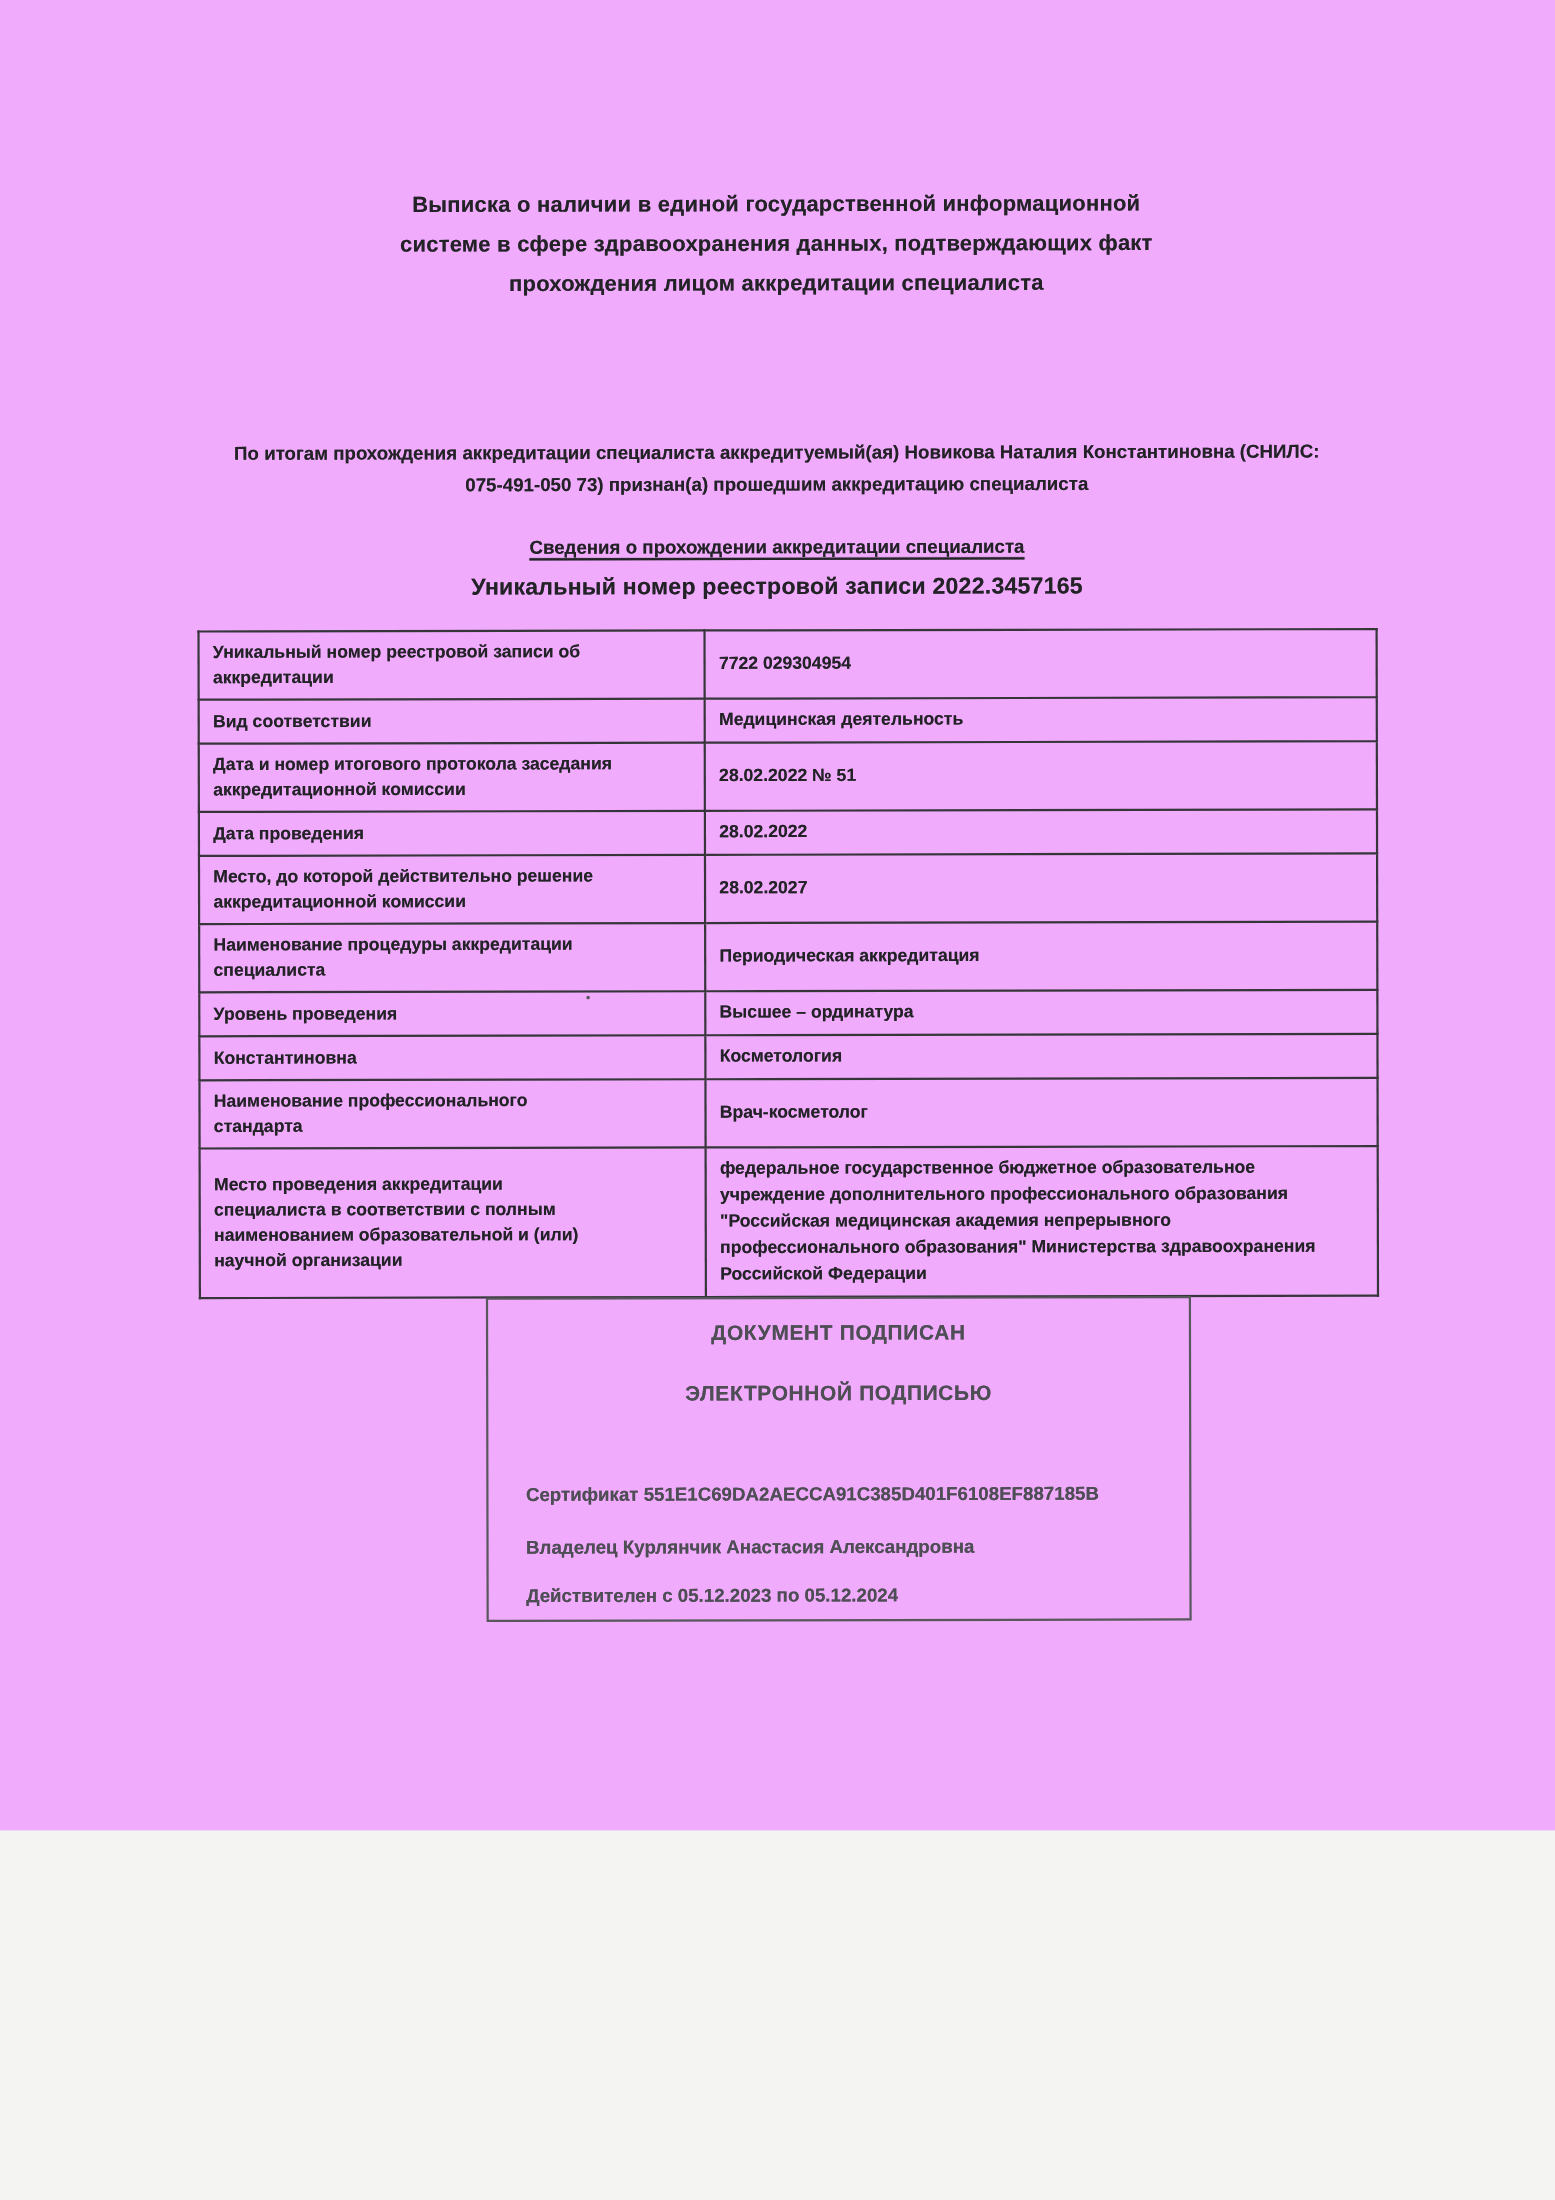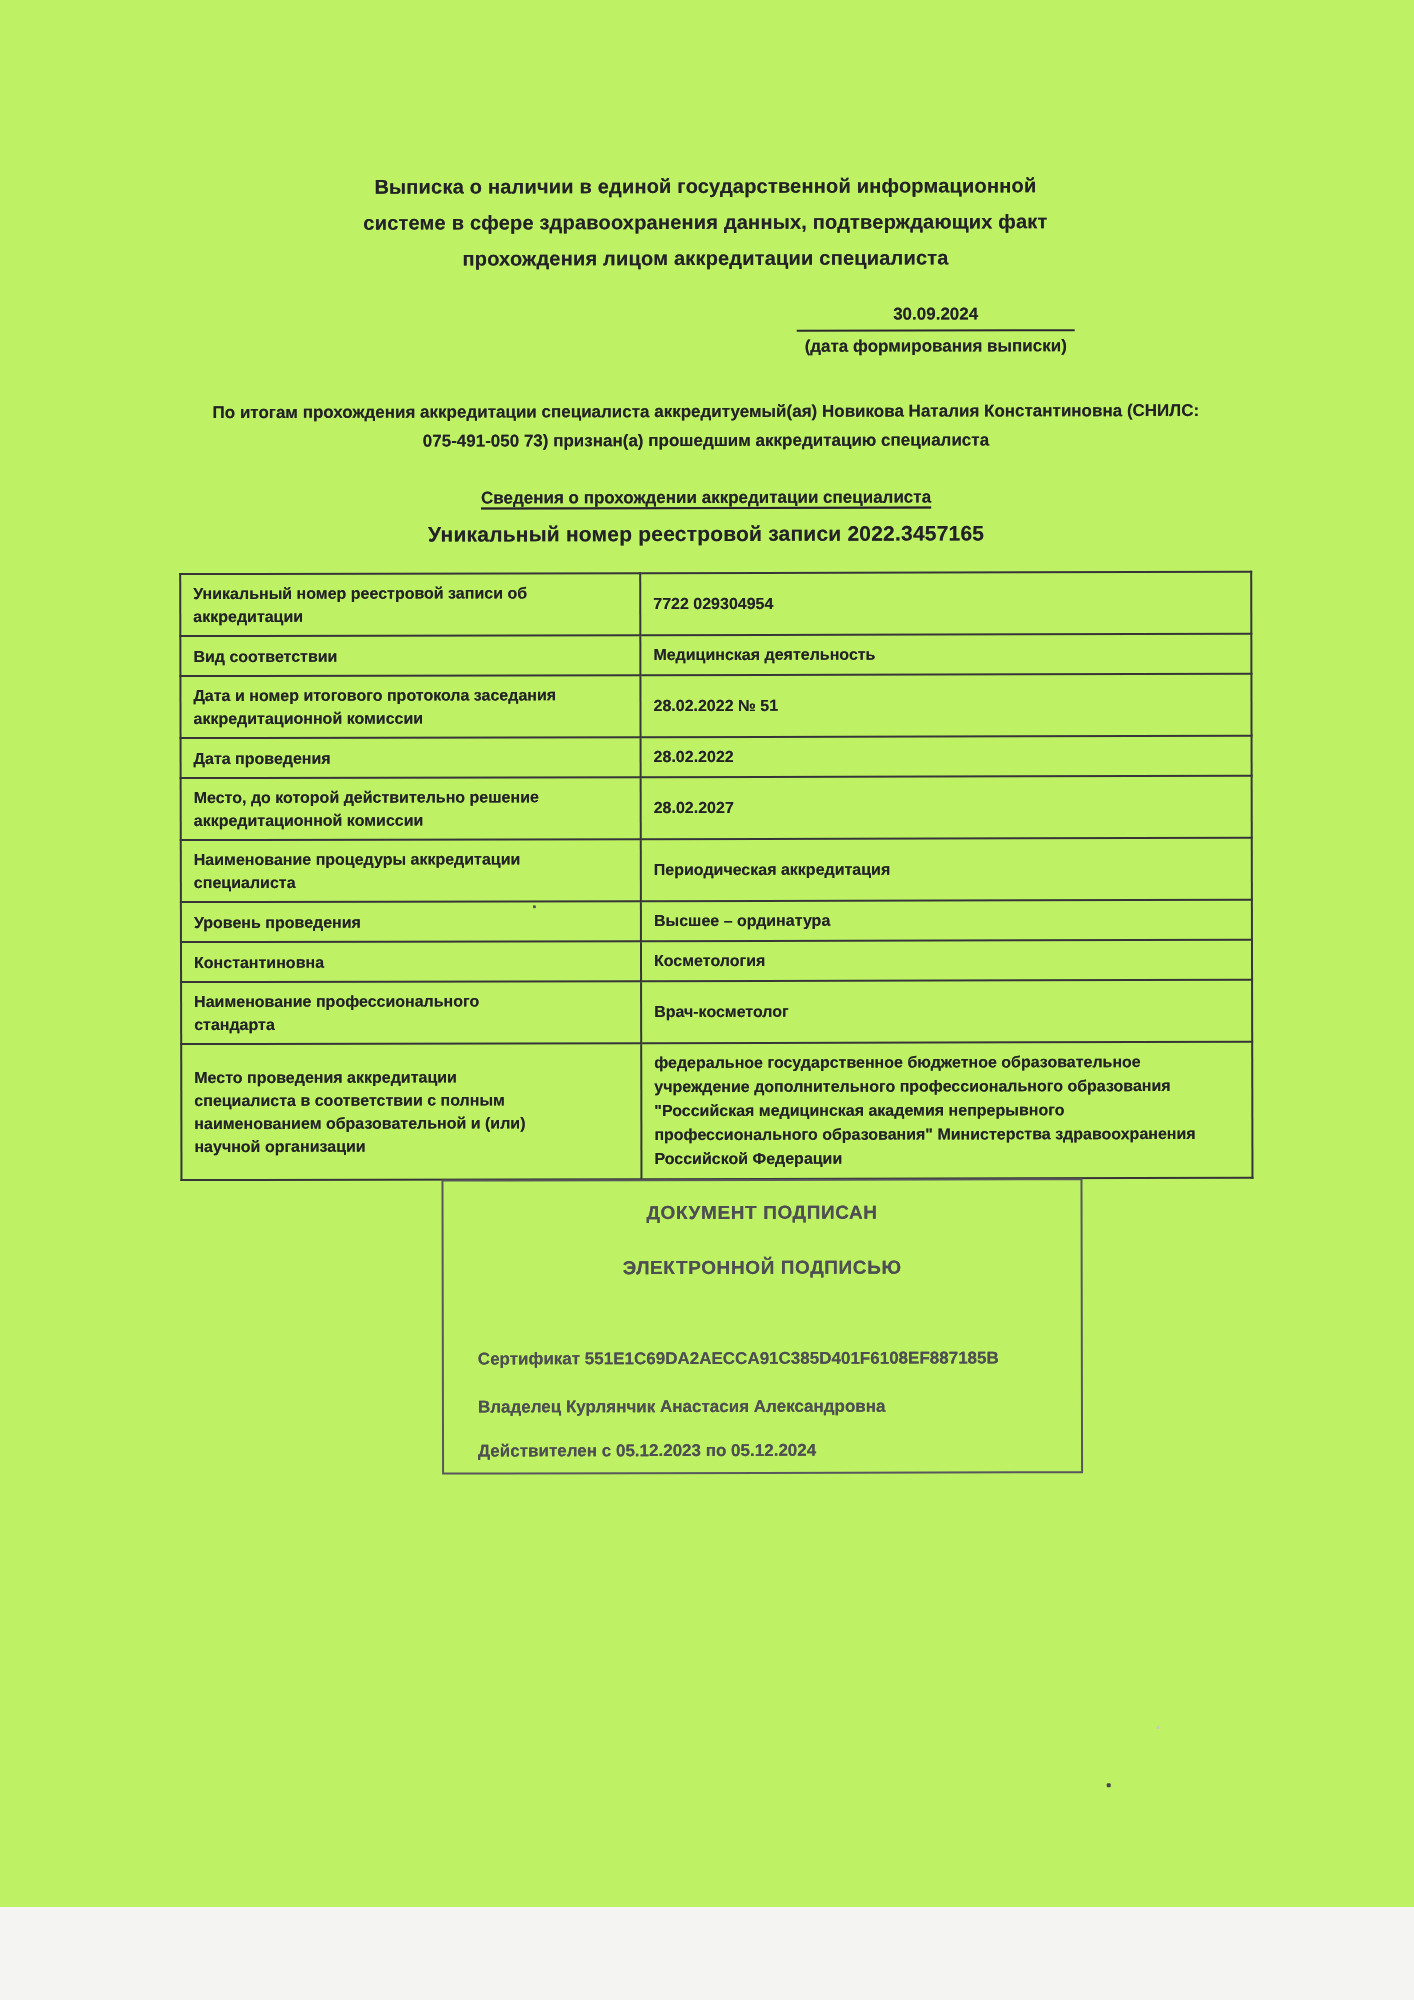--- a/index.html
+++ b/index.html
@@ -3,22 +3,22 @@
 <meta charset="utf-8">
 <style>
   html, body { margin: 0; padding: 0; }
   body {
     width: 1414px; height: 2000px;
     background: #f4f4f2;
     font-family: "Liberation Sans", "DejaVu Sans", sans-serif;
   }
   .page {
     position: relative;
-    width: 1414px; height: 1907px;
-    background: #bef264;
+    width: 1414px; height: 1664px;
+    background: #f0abfc;
     overflow: hidden;
     color: #232327;
   }
   .sheet {
     position: absolute; inset: 0;
     transform: rotate(-0.12deg);
   }
   .pre { white-space: pre-line; }
   .doc-text { text-shadow: 0 0 0.45px rgba(20,20,24,0.55); }
 
@@ -108,24 +108,20 @@
 </head>
 <body>
 
 <div class="page doc-text">
   <div class="sheet">
 
     <div class="title pre">Выписка о наличии в единой государственной информационной
 системе в сфере здравоохранения данных, подтверждающих факт
 прохождения лицом аккредитации специалиста</div>
 
-    <div class="date-block">
-      <div class="date-value">30.09.2024</div>
-      <div class="date-caption">(дата формирования выписки)</div>
-    </div>
 
     <div class="intro pre">По итогам прохождения аккредитации специалиста аккредитуемый(ая) Новикова Наталия Константиновна (СНИЛС:
 075-491-050 73) признан(а) прошедшим аккредитацию специалиста</div>
 
     <div class="section-heading">Сведения о прохождении аккредитации специалиста</div>
 
     <div class="registry-heading">Уникальный номер реестровой записи 2022.3457165</div>
 
     <table class="acc">
       <tbody>

